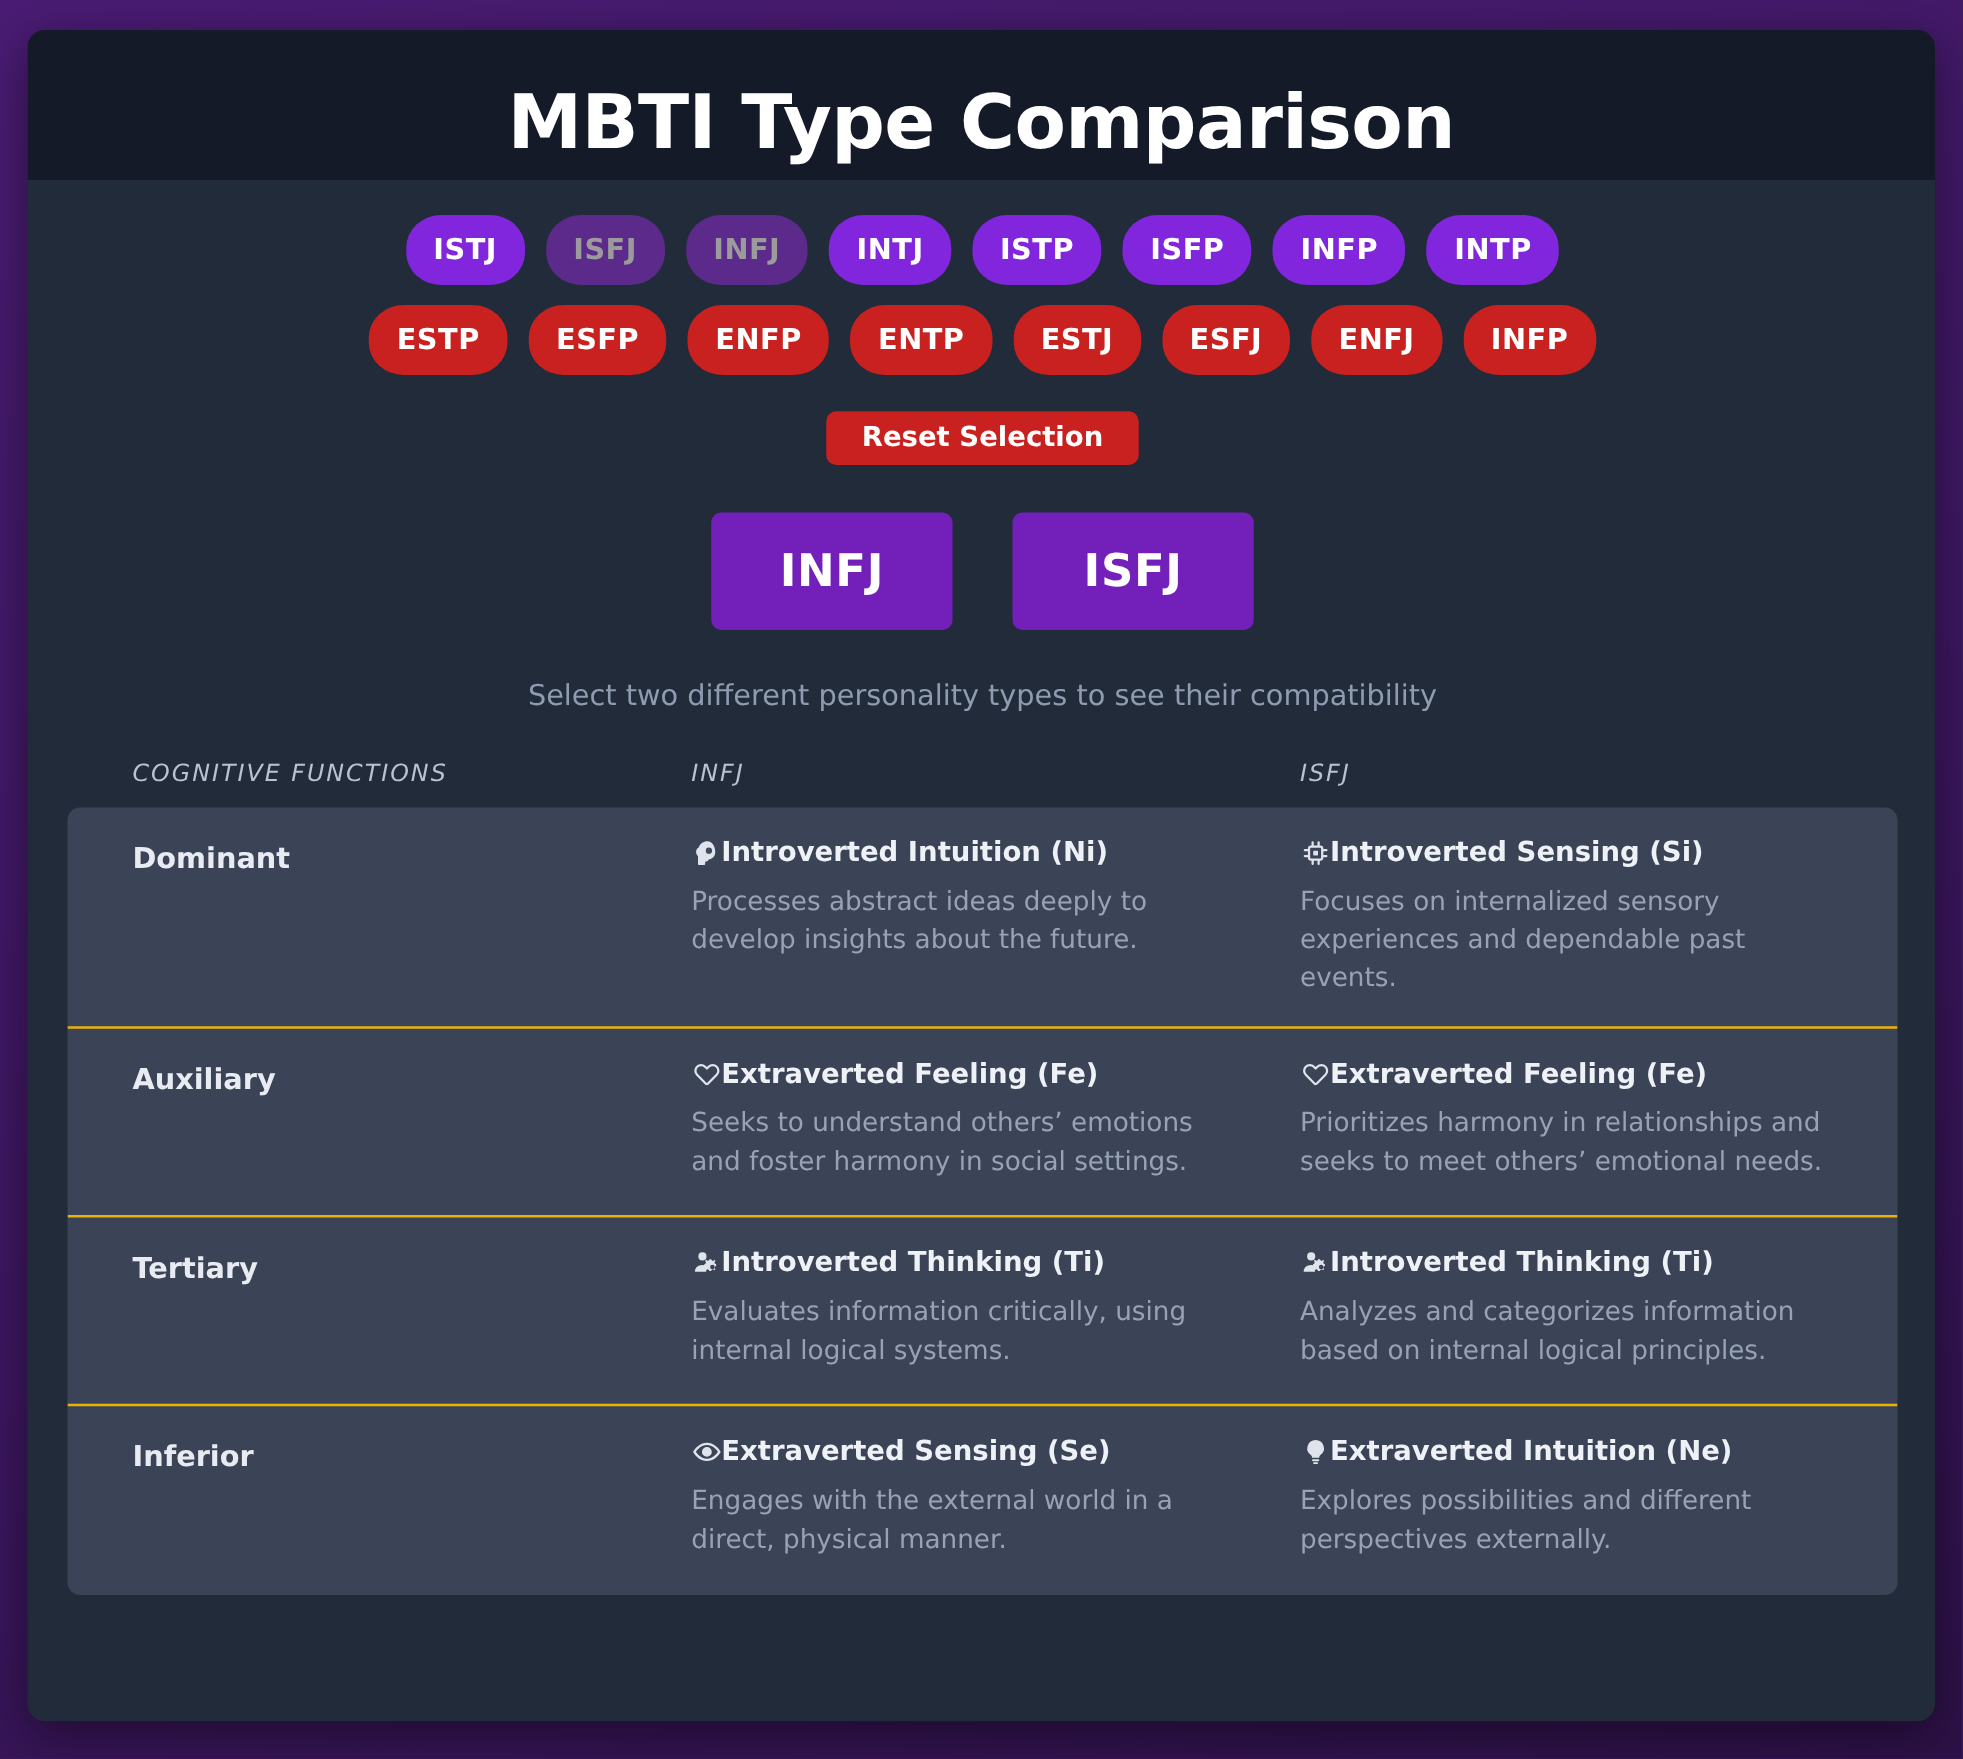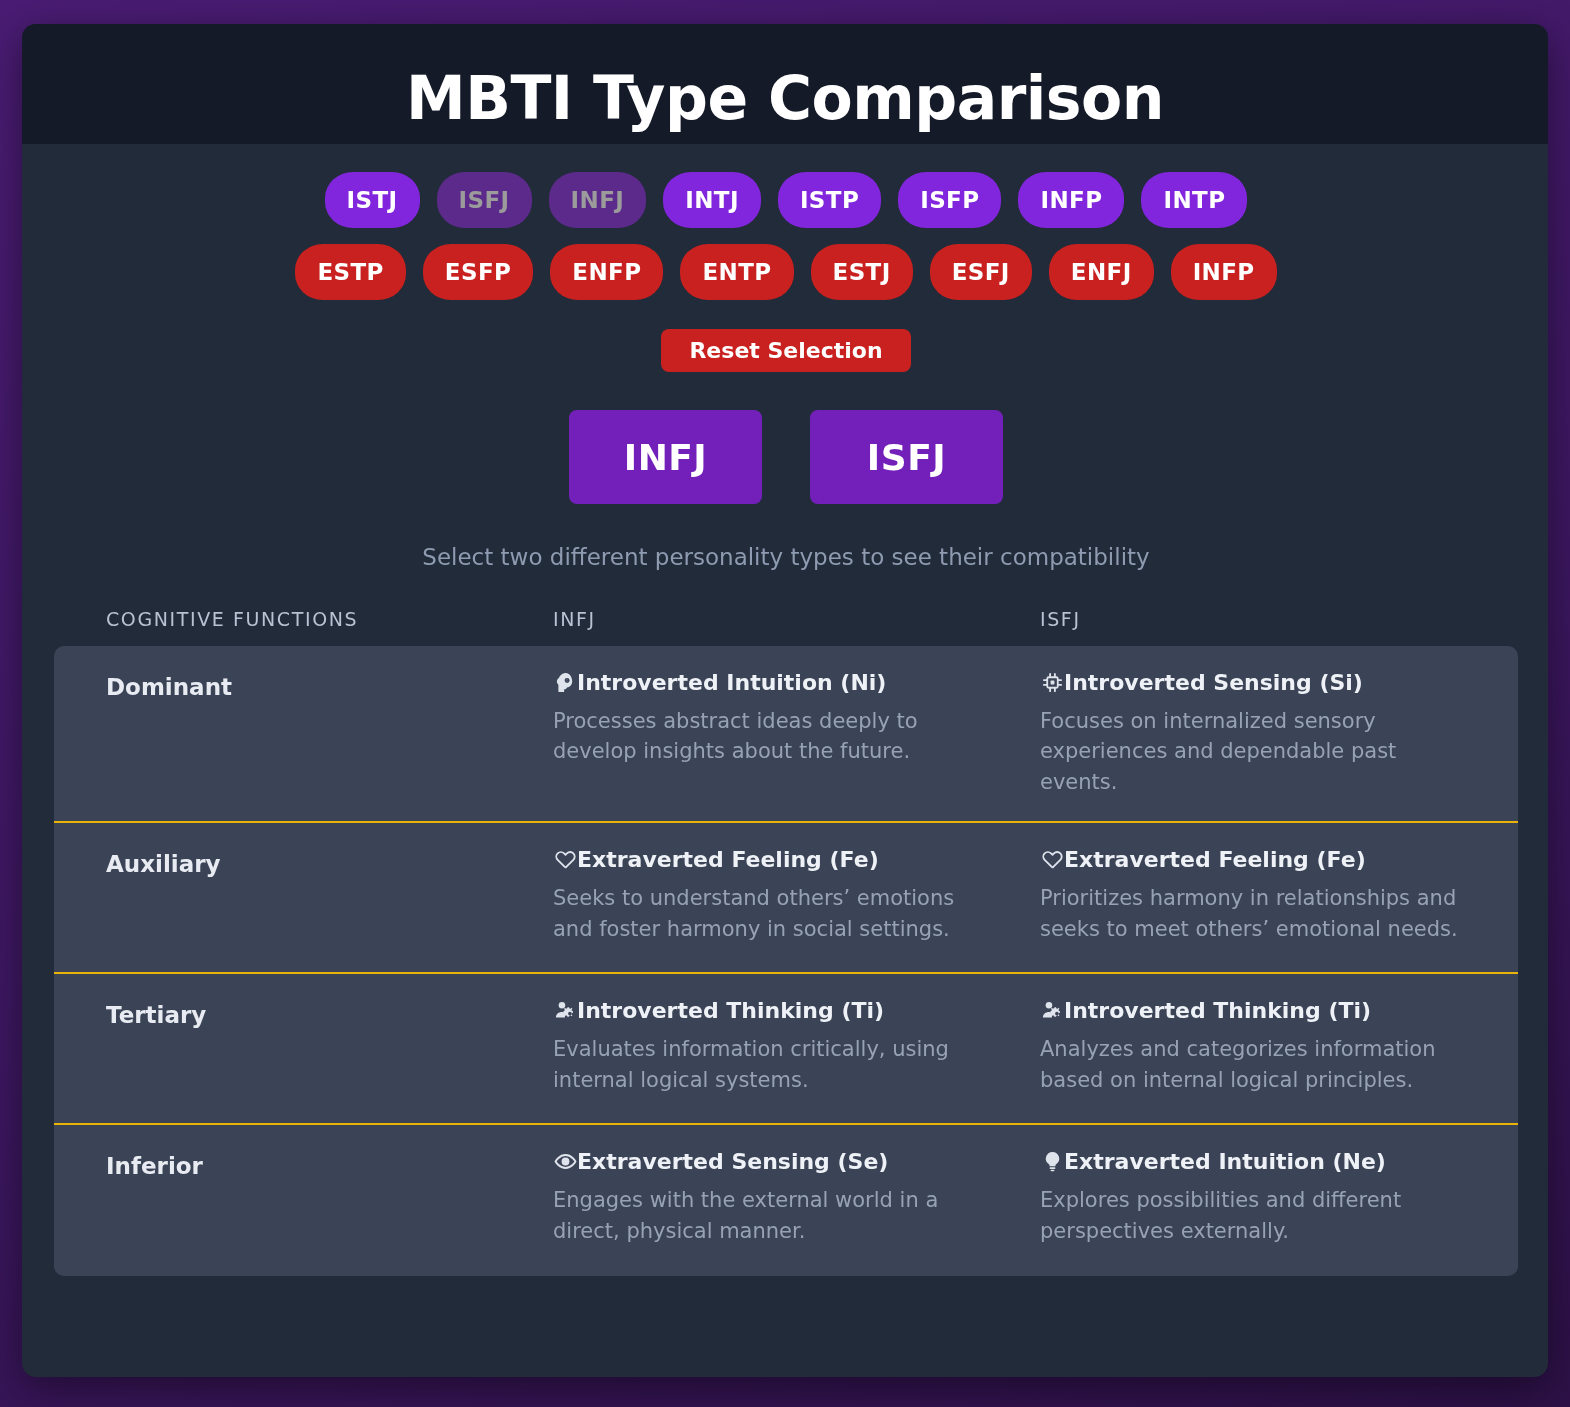--- a/index.html
+++ b/index.html
@@ -143,20 +143,21 @@
     display: flex;
     padding: 0 12px;
     margin-bottom: 16px;
   }
   .cmp-head > div {
     color: #b7c2d2;
     font-size: 19px;
     letter-spacing: 1.6px;
     text-transform: uppercase;
     font-weight: normal;
+    font-style: italic;
   }
   .col-fn   { flex: 0 0 487px; padding-left: 40px; }
   .col-a    { flex: 0 0 487px; }
   .col-b    { flex: 1 1 auto; }
 
   .cmp-body {
     background: #3b4356;
     border-radius: 10px;
     overflow: hidden;
   }

